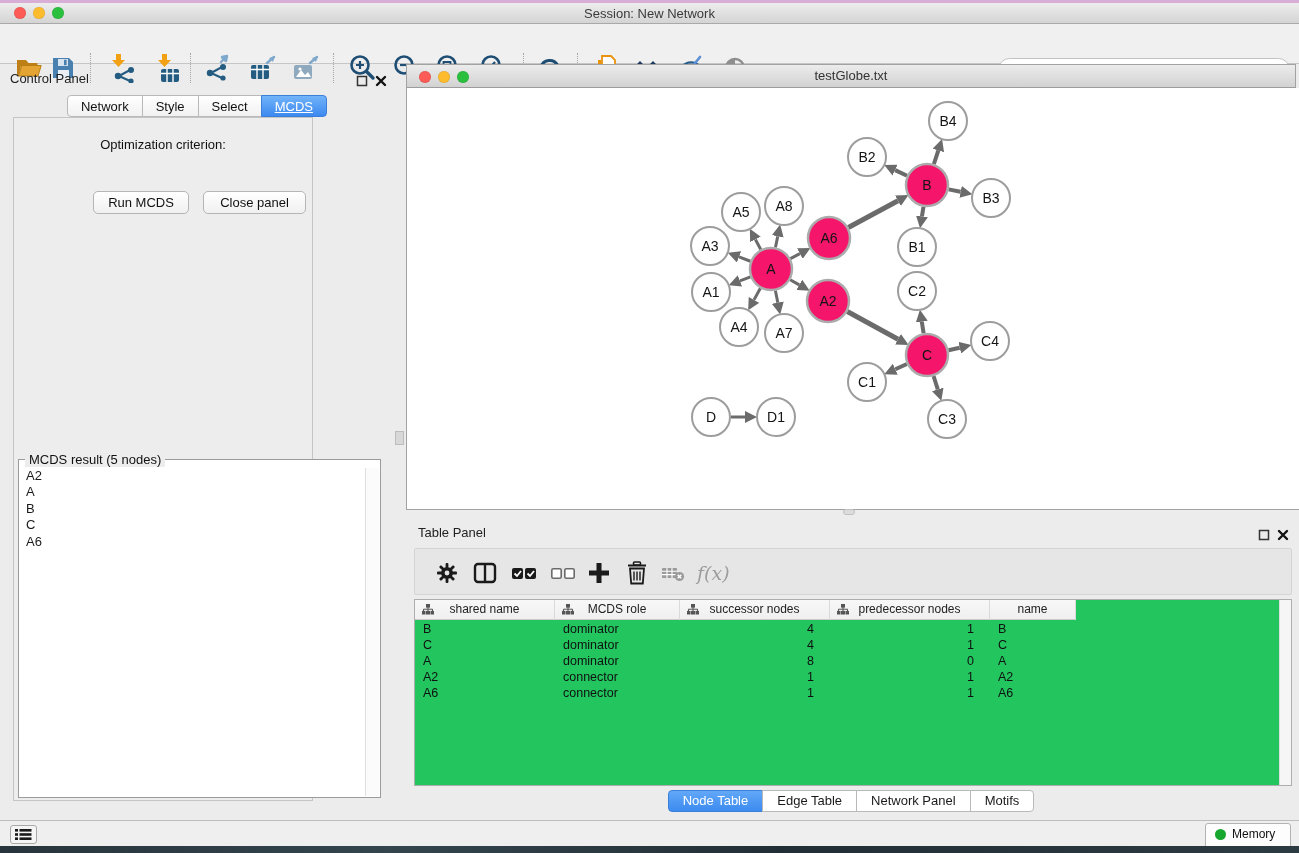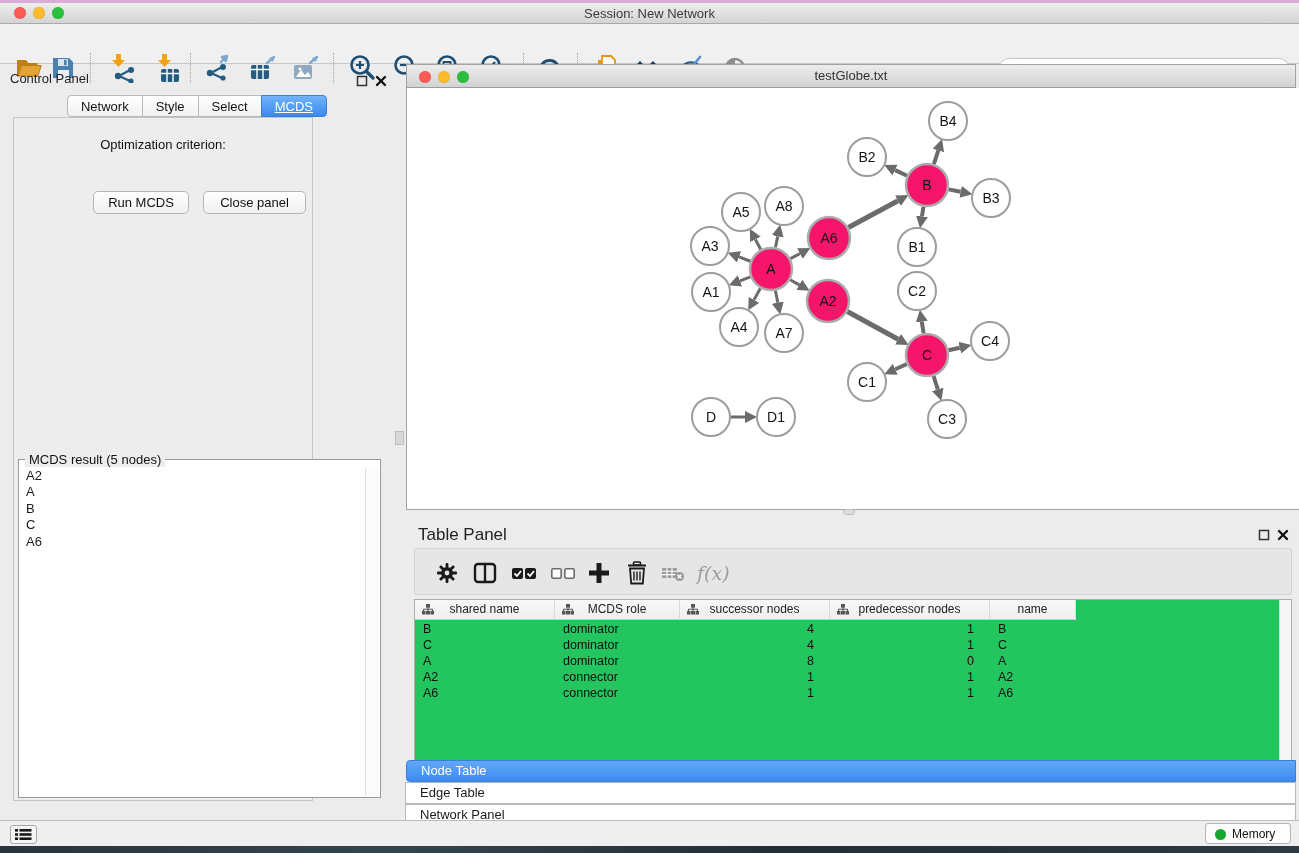--- a/index.html
+++ b/index.html
@@ -53,44 +53,44 @@
   .net-titlebar .tl { top:6px; }
   .net-canvas { left:406px; top:88px; width:1072px; height:422px; background:#fff;
     border:1px solid #a2a2a2; border-top:none; }
   .net-canvas svg { display:block; }
   .net-canvas svg text { font:14px "Liberation Sans","DejaVu Sans",sans-serif; fill:#141414; }
   .resize-grip { right:2px; bottom:2px; width:14px; height:14px; }
   .splitter-grip { left:395px; top:431px; width:9px; height:14px; background:#d8d8d8; border:1px solid #bdbdbd; }
   .divider-grip { left:843px; top:509px; width:12px; height:6px; background:#dcdcdc; border:1px solid #c0c0c0; border-radius:3px; }
 
   
-  .tp-title { left:418px; top:525px; font-size:17px; color:#222; }
+  .tp-title { left:418px; top:525px; font-size:13px; color:#222; }
   .tp-toolbar { left:414px; top:548px; width:878px; height:47px; background:#e6e6e6; border:1px solid #d4d4d4; border-radius:2px; }
   .tp-ic { top:10px; width:28px; height:28px; cursor:pointer; position:absolute; }
   .tp-ic svg { width:28px; height:28px; display:block; }
   .fx { font-family:"DejaVu Serif","Liberation Serif",serif; font-style:italic; font-size:19px; color:#9c9c9c; line-height:28px; }
   .ntable { left:414px; top:599px; width:878px; height:187px; background:#22c55e; border:1px solid #aeaeae; }
   .ntable-head { position:absolute; left:0; top:0; height:20px; background:linear-gradient(#f8f8f8,#efefef); border-bottom:1px solid #c9c9c9; }
   .hcell { position:absolute; top:0; height:20px; font-size:12px; color:#222; border-right:1px solid #dadada; }
   .hcell .lbl { width:100%; text-align:center; line-height:19px; display:block; }
   .hcell svg { position:absolute; left:7px; top:4px; }
   .trow { position:absolute; left:0; height:16px; width:680px; cursor:default; }
   .tcell { position:absolute; top:0; height:16px; font-size:12.5px; line-height:16px; color:#111; white-space:nowrap; }
   .ntable-scroll { position:absolute; right:0; top:0; bottom:0; width:12px; background:#f6f6f6; border-left:1px solid #ddd; }
-  .tp-tabs { left:406px; top:790px; width:890px; height:28px; display:flex; justify-content:center;flex-direction:column; }
+  .tp-tabs { left:406px; top:790px; width:890px; height:28px; display:flex; justify-content:center; }
   .seg { height:22px; line-height:20px; padding:0 14px; font-size:13px; background:#fff; border:1px solid #b9b9b9;
     margin-left:-1px; cursor:pointer; white-space:nowrap; }
   .seg:first-child { border-radius:4px 0 0 4px; margin-left:0; }
   .seg:last-child { border-radius:0 4px 4px 0; }
   .seg.active { background:linear-gradient(#62a8f8,#3c8bf0); color:#fff; border-color:#3a7fd8; }
 
   
   .statusbar { left:0; top:820px; width:1299px; height:26px; background:#efefef; border-top:1px solid #bdbdbd; }
   .hist-btn { position:absolute; left:10px; top:4px; width:27px; height:19px; background:#f5f5f5; border:1px solid #a9a9a9; border-radius:3px; cursor:pointer; }
-  .mem-btn { position:absolute; right:8px; top:2px; width:86px; height:21px; background:#fdfdfd; border:1px solid #b3b3b3; border-radius:3px; cursor:pointer; }
+  .mem-btn { position:absolute; right:8px; top:2px; width:86px; height:30px; background:#fdfdfd; border:1px solid #b3b3b3; border-radius:3px; cursor:pointer; }
   .mem-dot { position:absolute; left:9px; top:5px; width:11px; height:11px; border-radius:50%; background:#17a62e; }
   .mem-lbl { position:absolute; left:26px; top:0; font-size:12px; line-height:20px; color:#111; }
   .desktop { left:0; top:846px; width:1299px; height:7px; background:linear-gradient(90deg,#27343c,#34454e 30%,#222e35 60%,#2c3a42); }
 </style>
 </head>
 <body>
 
 <div class="abs top-strip"></div>
 <div class="abs titlebar">
   <div class="abs tl red" style="left:14px"></div>

